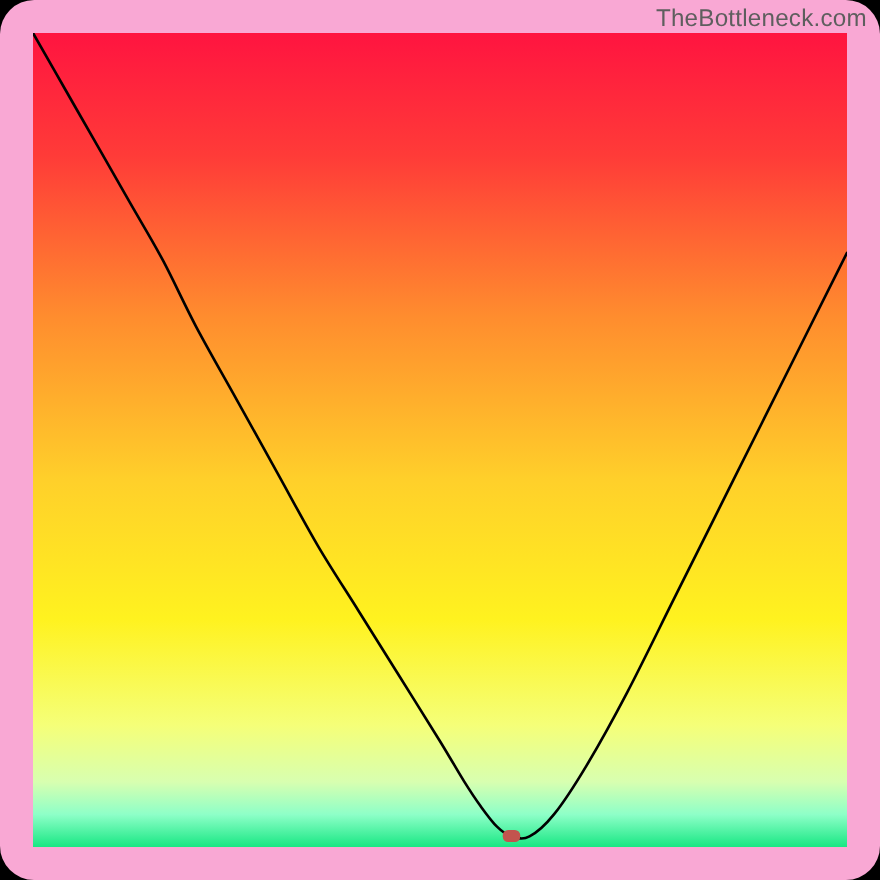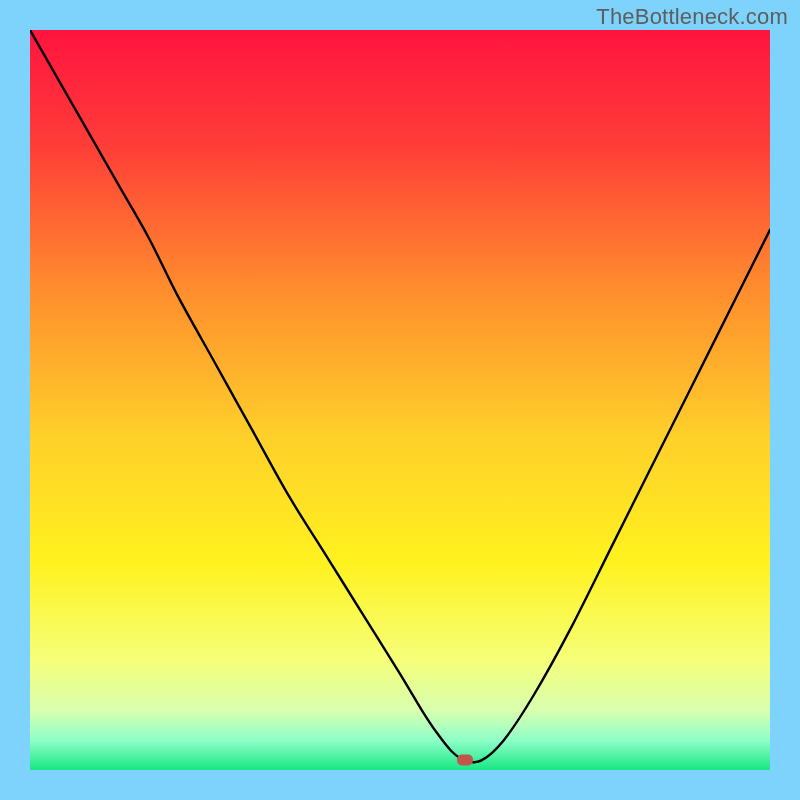--- a/index.html
+++ b/index.html
@@ -8,21 +8,22 @@
     width: 800px;
     height: 800px;
     overflow: hidden;
     background: #000;
     font-family: Arial, Helvetica, sans-serif;
   }
   .frame {
     position: relative;
     width: 800px;
     height: 800px;
-    background: #7dd3fc;
+    background: #f9a8d4;
+    border-radius: 31px;
   }
   .watermark {
     position: absolute;
     top: 4px;
     right: 12px;
     color: #5e5e5e;
     font-size: 22px;
     font-weight: 500;
     letter-spacing: 0.2px;
     z-index: 10;

